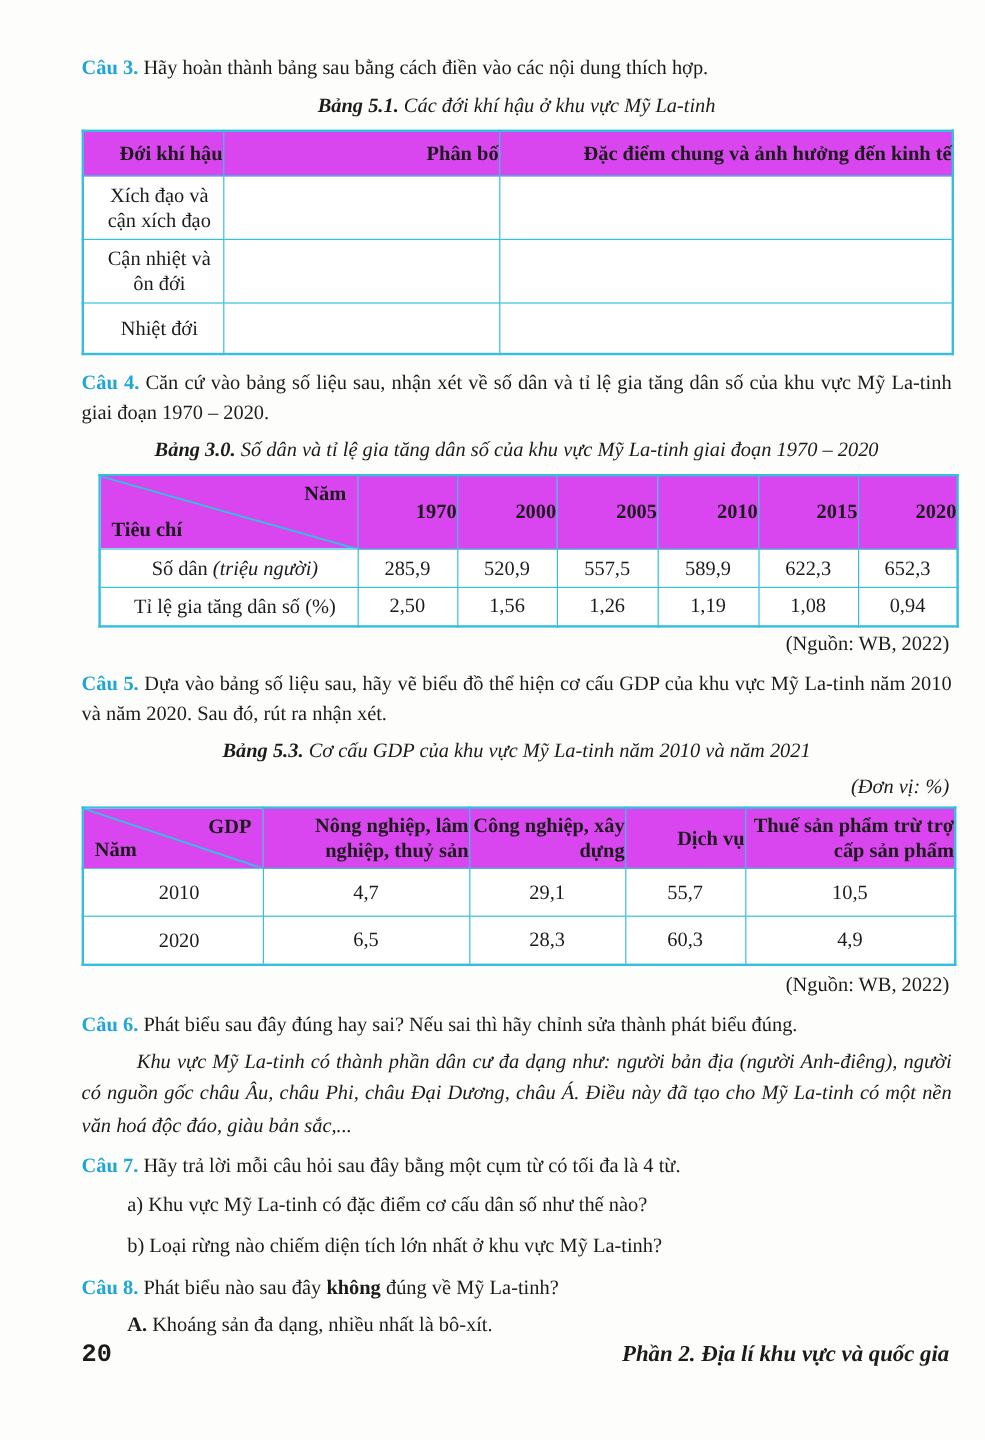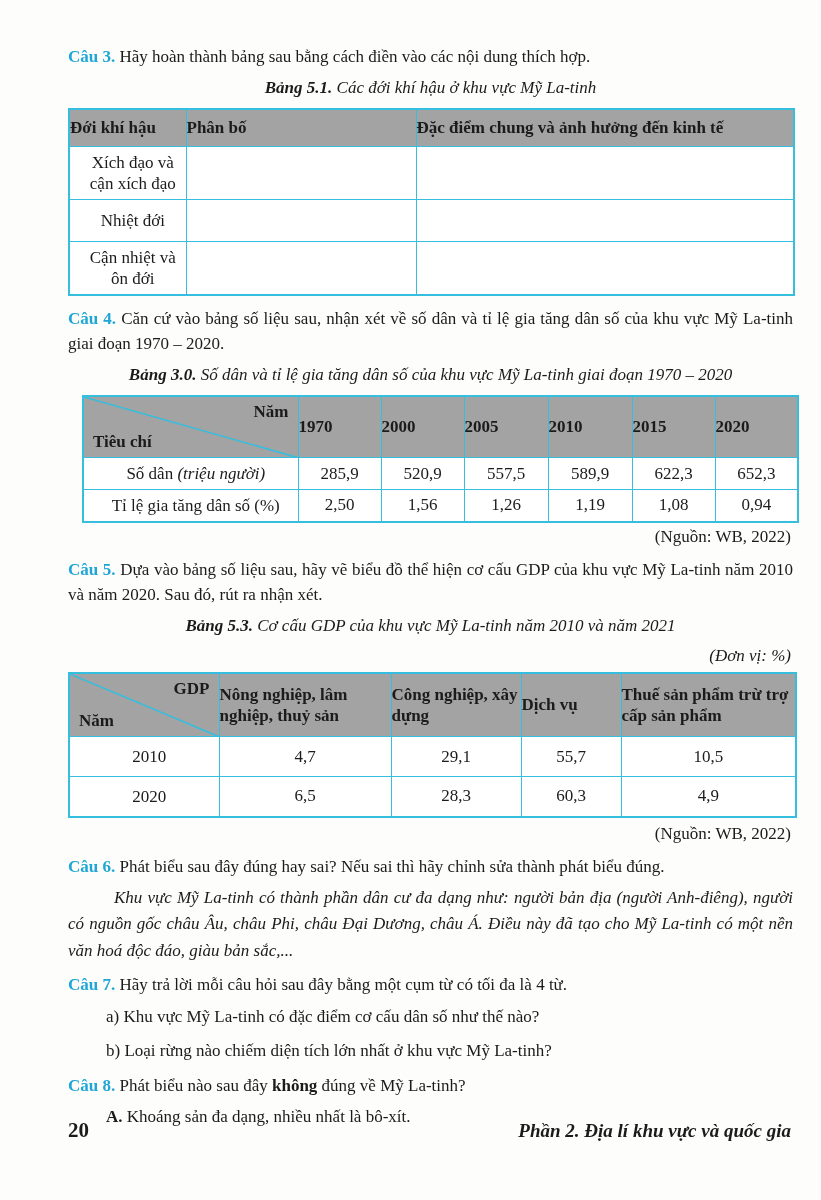--- a/index.html
+++ b/index.html
@@ -14,47 +14,47 @@
     overflow: hidden;
     padding: 44px 28px 0 68px;
   }
   .q-para { line-height: 1.5; text-align: justify; margin-bottom: 6px; }
   .q-label { font-weight: bold; color: #1ea6d6; }
   .caption { text-align: center; font-style: italic; margin: 8px 0 10px 0; }
   .caption .cap-label { font-weight: bold; }
   table { border-collapse: collapse; table-layout: fixed; background: #fff; }
   td, th { border: 1.6px solid #35bedd; vertical-align: middle; }
   .tbl { border: 2px solid #35bedd; }
-  .hdr { background: #a3a3a3; font-weight: bold; text-align: left; line-height: 1.25; }
+  .hdr { background: #d946ef; font-weight: bold; text-align: right; line-height: 1.25; }
   .cell-num { text-align: center; }
   .cell-label { text-align: center; padding-left: 10px; line-height: 1.25; margin-top: 44px; }
   
   .t1 { width: 725px; margin-bottom: 10px; }
   .t1 .hdr { height: 38px; font-size: 17px; }
   .t1 td { font-size: 17px; }
   
   .diag { position: relative; padding: 0; }
   .diag svg { position: absolute; inset: 0; width: 100%; height: 100%; display: block; }
   .diag .corner-top { position: absolute; top: 4px; right: 9px; font-weight: bold; }
   .diag .corner-bottom { position: absolute; bottom: 5px; left: 9px; font-weight: bold; }
   
   .t2 { width: 715px; margin-left: 14px; margin-bottom: 4px; }
   .t2 .hdr-year { height: 62px; }
   .t2 td { height: 32px; font-size: 17px; }
   
   .t3 { width: 727px; margin-bottom: 6px; }
-  .t3 .hdr3 { height: 64px; }
+  .t3 .hdr3 { height: 51px; }
   .t3 td { height: 40px; font-size: 17px; }
   .source-note { text-align: right; margin: 2px 2px 10px 0; }
   .unit-note { text-align: right; font-style: italic; margin: 2px 2px 6px 0; }
   .statement { font-style: italic; text-align: justify; text-indent: 46px; line-height: 1.55; margin-bottom: 8px; }
   .sub-item { margin-left: 38px; margin-bottom: 9px; line-height: 1.5; }
   .opt-label { font-weight: bold; }
   .footer { position: absolute; left: 68px; right: 30px; top: 1118px; display: flex; justify-content: space-between; align-items: baseline; }
-  .page-num { font-weight: bold; font-size: 21px; font-family: Liberation Serif, serif; }
+  .page-num { font-weight: bold; font-size: 21px; font-family: Liberation Mono, monospace; }
   .footer-right { font-weight: bold; font-style: italic; font-size: 19px; }
 </style>
 </head>
 <body>
 
 <p class="q-para">
   <span class="q-label">Câu 3.</span>
   <span>Hãy hoàn thành bảng sau bằng cách điền vào các nội dung thích hợp.</span>
 </p>
 
@@ -73,26 +73,26 @@
     <td class="hdr">Đới khí hậu</td>
     <td class="hdr">Phân bố</td>
     <td class="hdr">Đặc điểm chung và ảnh hưởng đến kinh tế</td>
   </tr>
   <tr>
     <td class="cell-label" style="height:53px">Xích đạo và cận xích đạo</td>
     <td></td>
     <td></td>
   </tr>
   <tr>
+    <td class="cell-label" style="height:53px">Cận nhiệt và ôn đới</td>
+    <td></td>
+    <td></td>
+  </tr>
+  <tr>
     <td class="cell-label" style="height:42px">Nhiệt đới</td>
-    <td></td>
-    <td></td>
-  </tr>
-  <tr>
-    <td class="cell-label" style="height:53px">Cận nhiệt và ôn đới</td>
     <td></td>
     <td></td>
   </tr>
 </tbody>
   </table>
 
 <p class="q-para">
   <span class="q-label">Câu 4.</span>
   <span>Căn cứ vào bảng số liệu sau, nhận xét về số dân và tỉ lệ gia tăng dân số của khu vực Mỹ La-tinh giai đoạn 1970 – 2020.</span>
 </p>

